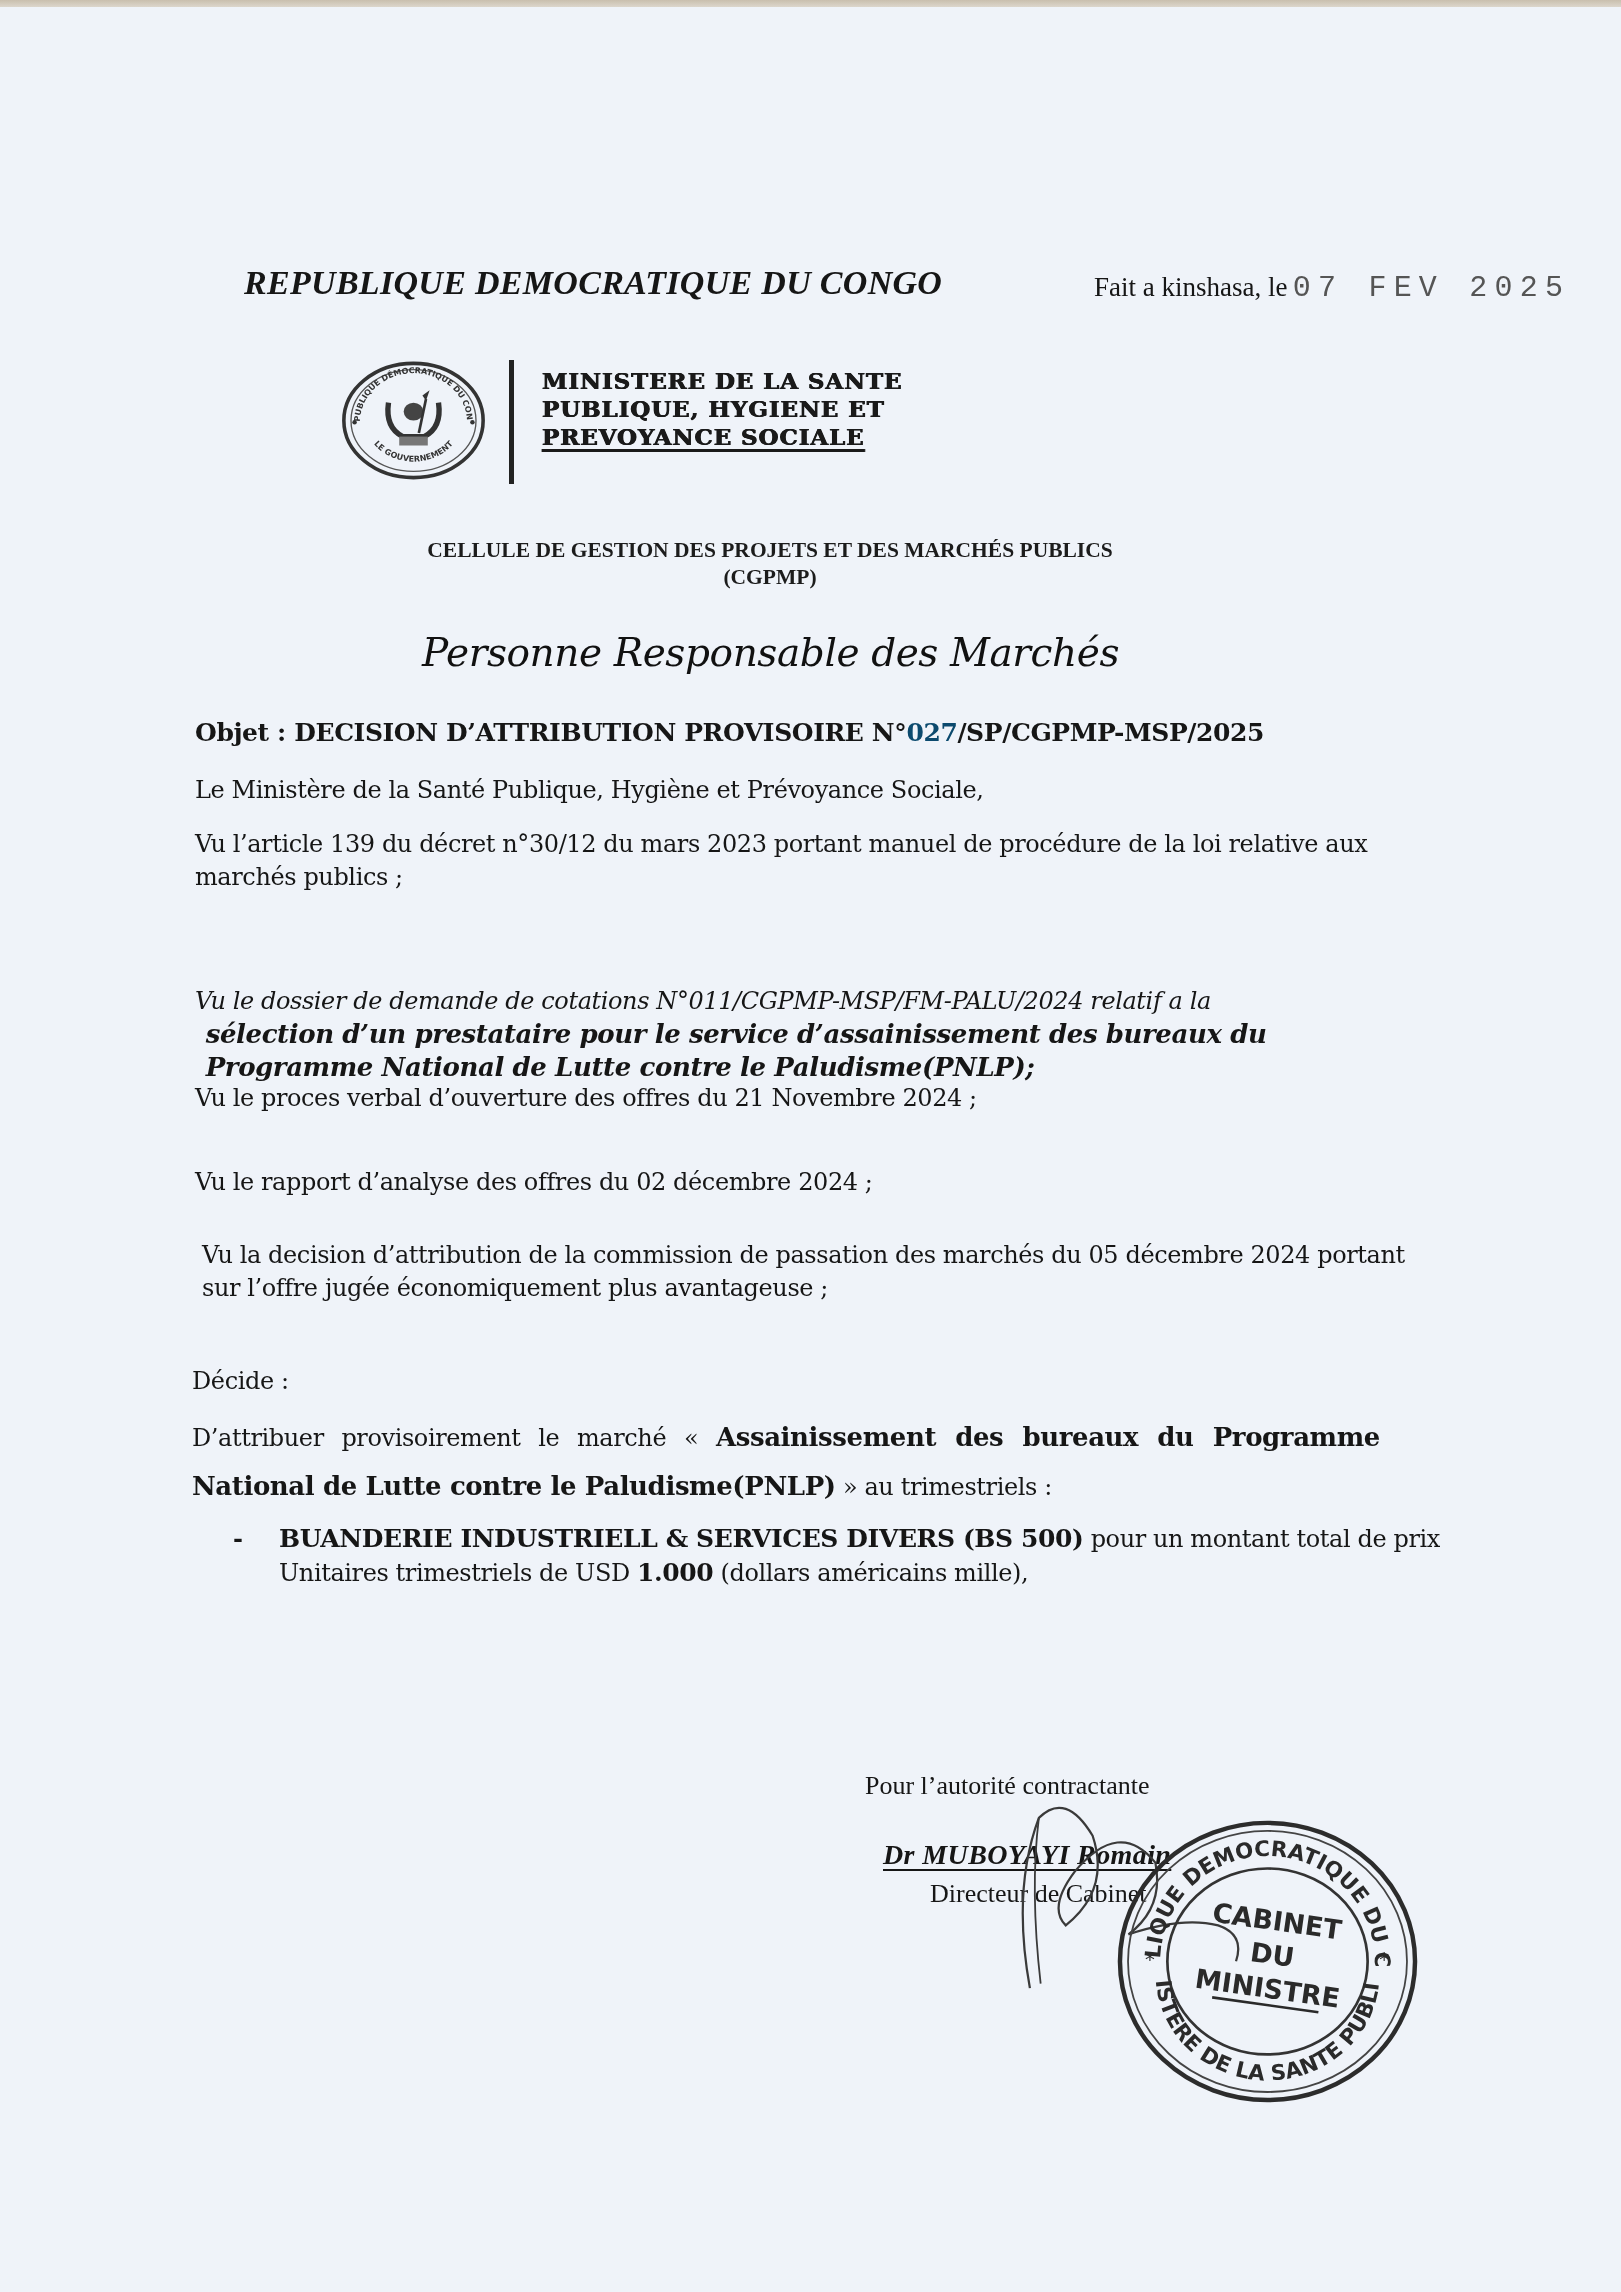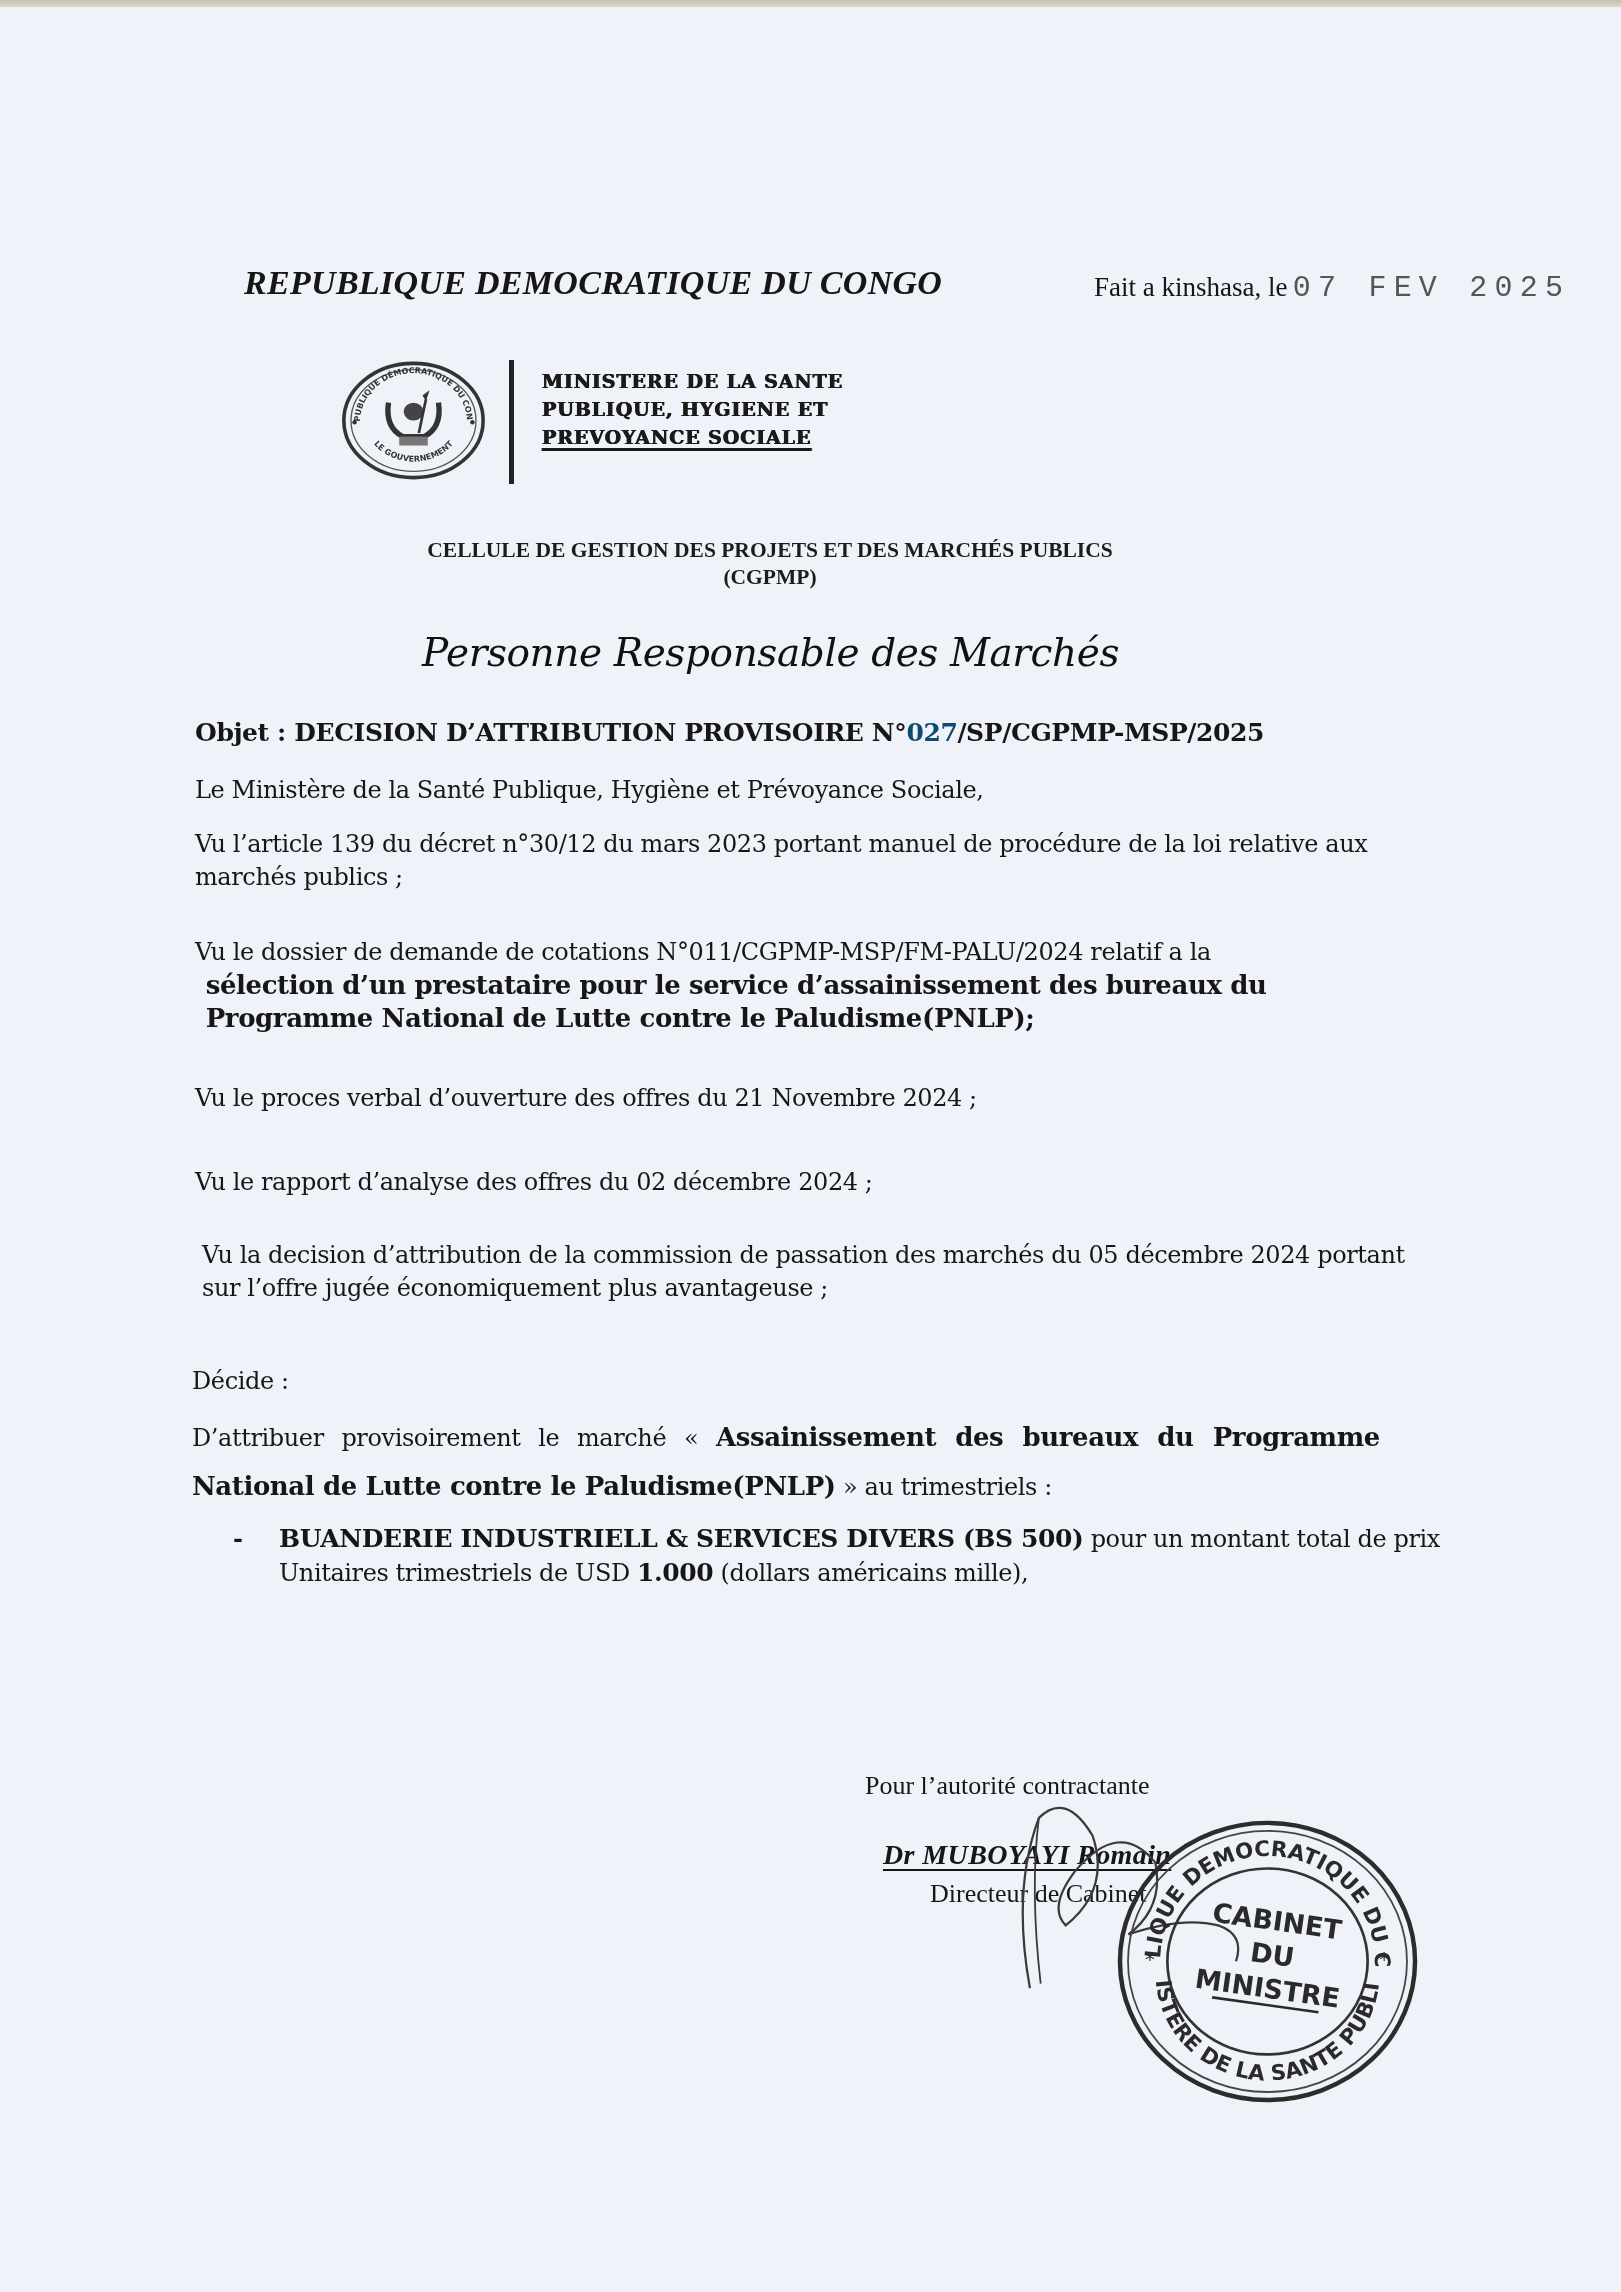--- a/index.html
+++ b/index.html
@@ -24,21 +24,21 @@
     }
     .place-date { left: 1094px; top: 271px; font-size: 27px; }
     .place-date .stamp-date {
       font-family: "Liberation Mono", "DejaVu Sans Mono", monospace;
       font-size: 30px; color: #555; letter-spacing: 7.2px; margin-left: 5.4px;
     }
 
     .emblem { left: 333px; top: 358px; width: 161px; height: 125px; }
     .vbar { left: 509px; top: 360px; width: 4.5px; height: 124px; background: #222; }
     .ministry {
-      left: 542px; top: 367px; font-size: 19px; line-height: 28px; font-weight: 900;
+      left: 542px; top: 367px; font-size: 23px; line-height: 28px; font-weight: 900;
       font-family: "DejaVu Serif", serif; letter-spacing: 0.9px; color: #1a1a1a;
       text-shadow: 0.5px 0 0 #1a1a1a, -0.4px 0 0 #1a1a1a;
     }
     .ministry .line3 { text-decoration: underline; text-decoration-thickness: 2.7px; text-underline-offset: 3.6px; }
 
     .cellule {
       left: 0; width: 1621px; top: 537px; text-align: center;
       font-size: 21.5px; line-height: 27px; font-weight: bold; color: #1c1c1c;
     }
     .cellule div { margin-left: -81px; }
@@ -50,21 +50,21 @@
     }
 
     .body-text {
       font-family: "DejaVu Serif", serif; font-size: 24px; line-height: 33px; letter-spacing: -0.4px;
     }
     .objet { left: 195px; top: 716px; font-weight: bold; font-size: 25px; }
     .objet .num-hand { color: #0c4a6e; }
 
     .p1 { left: 195px; top: 774px; }
     .p2 { left: 195px; top: 828px; width: 1236px; }
-    .p3 { left: 195px; top: 936px; width: 1236px; }
+    .p3 { left: 195px; top: 985px; width: 1236px; font-style: italic; }
     .p3 .strong { display: block; font-weight: bold; font-size: 26px; padding-left: 10.7px; }
     .p4 { left: 195px; top: 1082px; }
     .p5 { left: 195px; top: 1166px; }
     .p6 { left: 202px; top: 1239px; width: 1236px; }
     .decide { left: 192px; top: 1365px; }
     .attrib { left: 192px; top: 1413px; width: 1188px; line-height: 48px; text-align: justify; text-align-last: left; }
     .attrib b { font-size: 26px; }
     .bullet-dash { left: 233px; top: 1522px; font-weight: bold; }
     .bullet-text { left: 279px; top: 1522px; width: 1164px; line-height: 34px; }
     .bullet-text b { font-size: 25px; }

